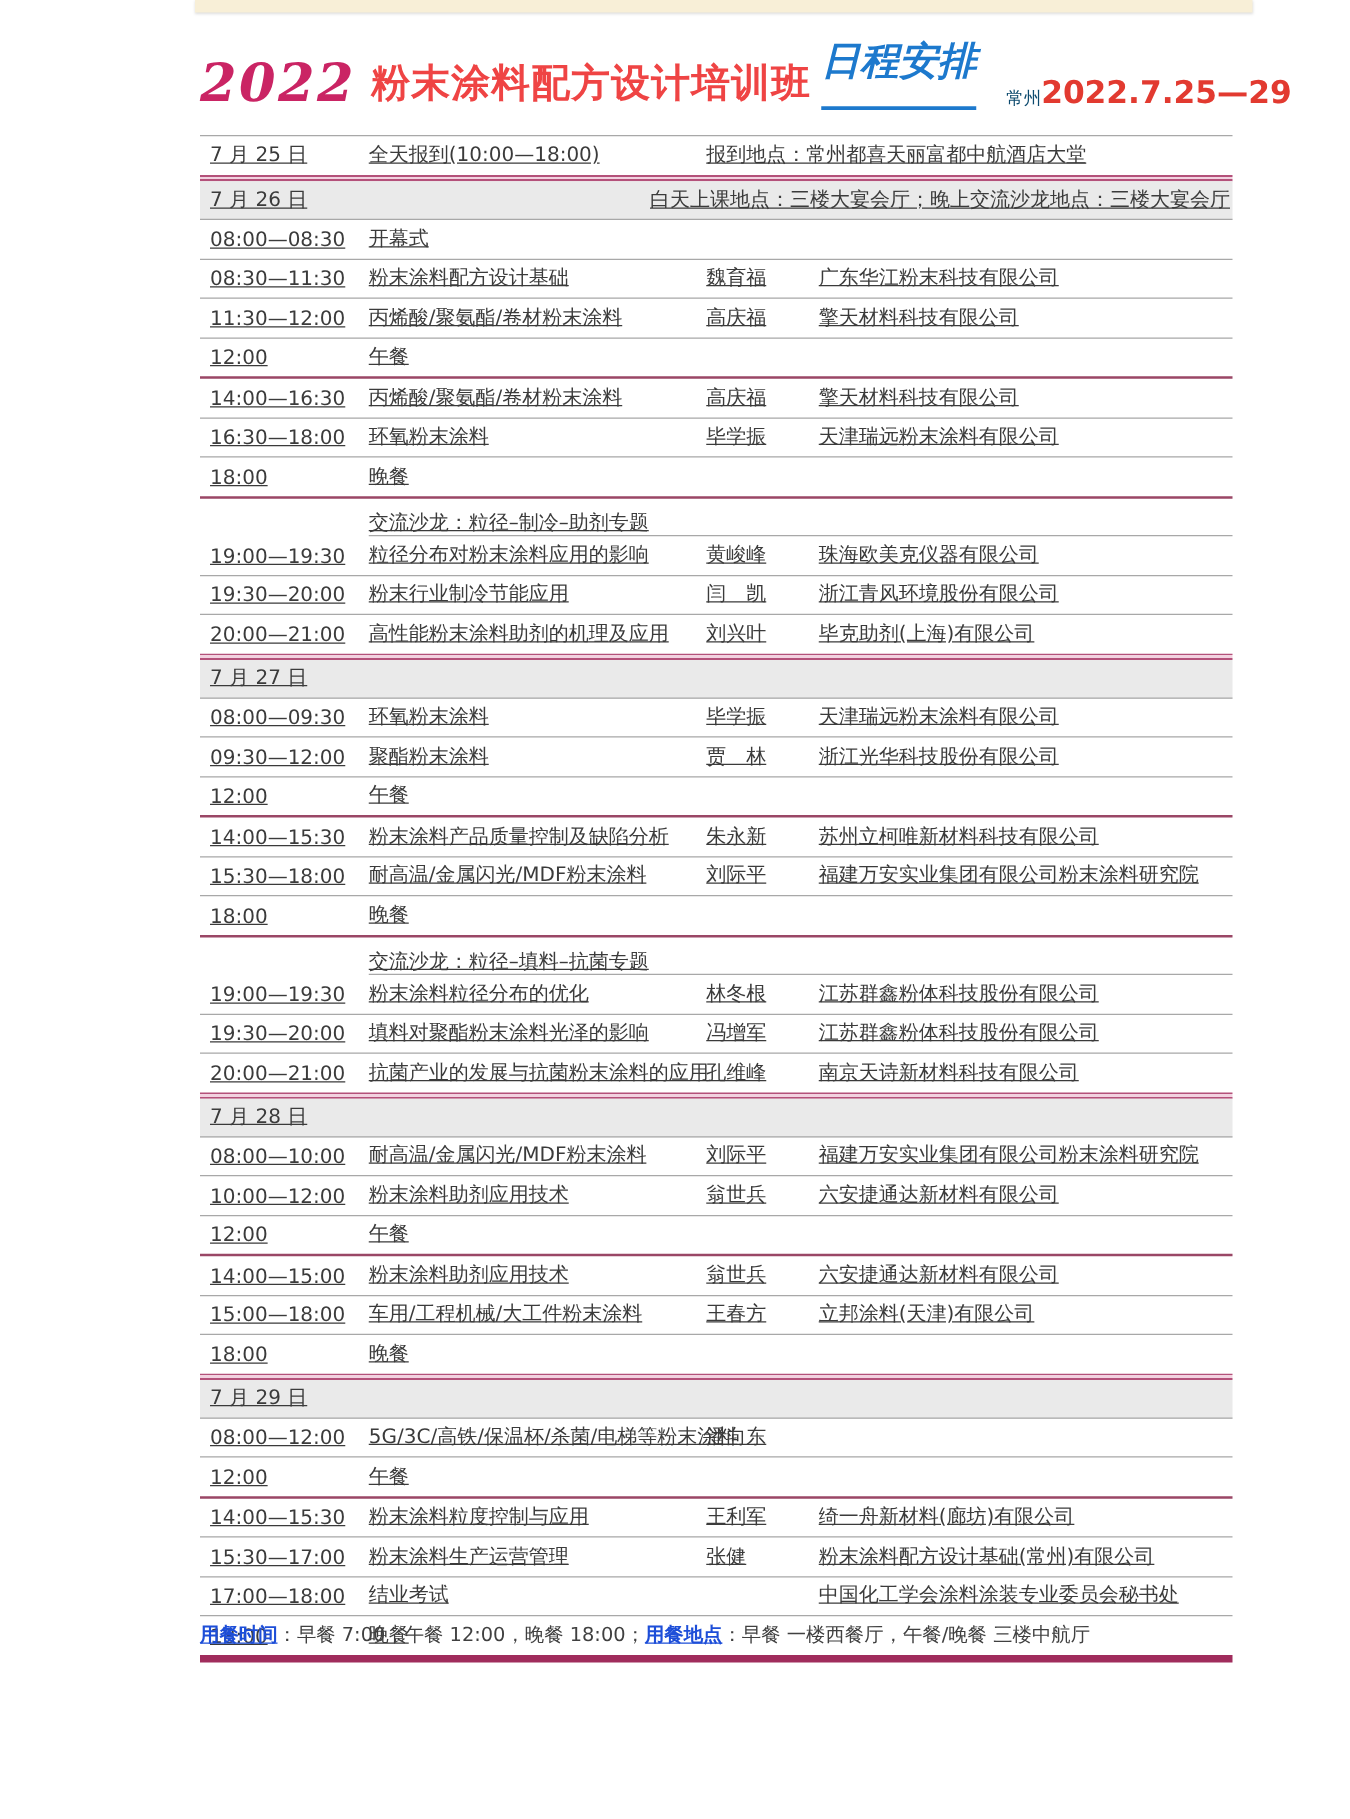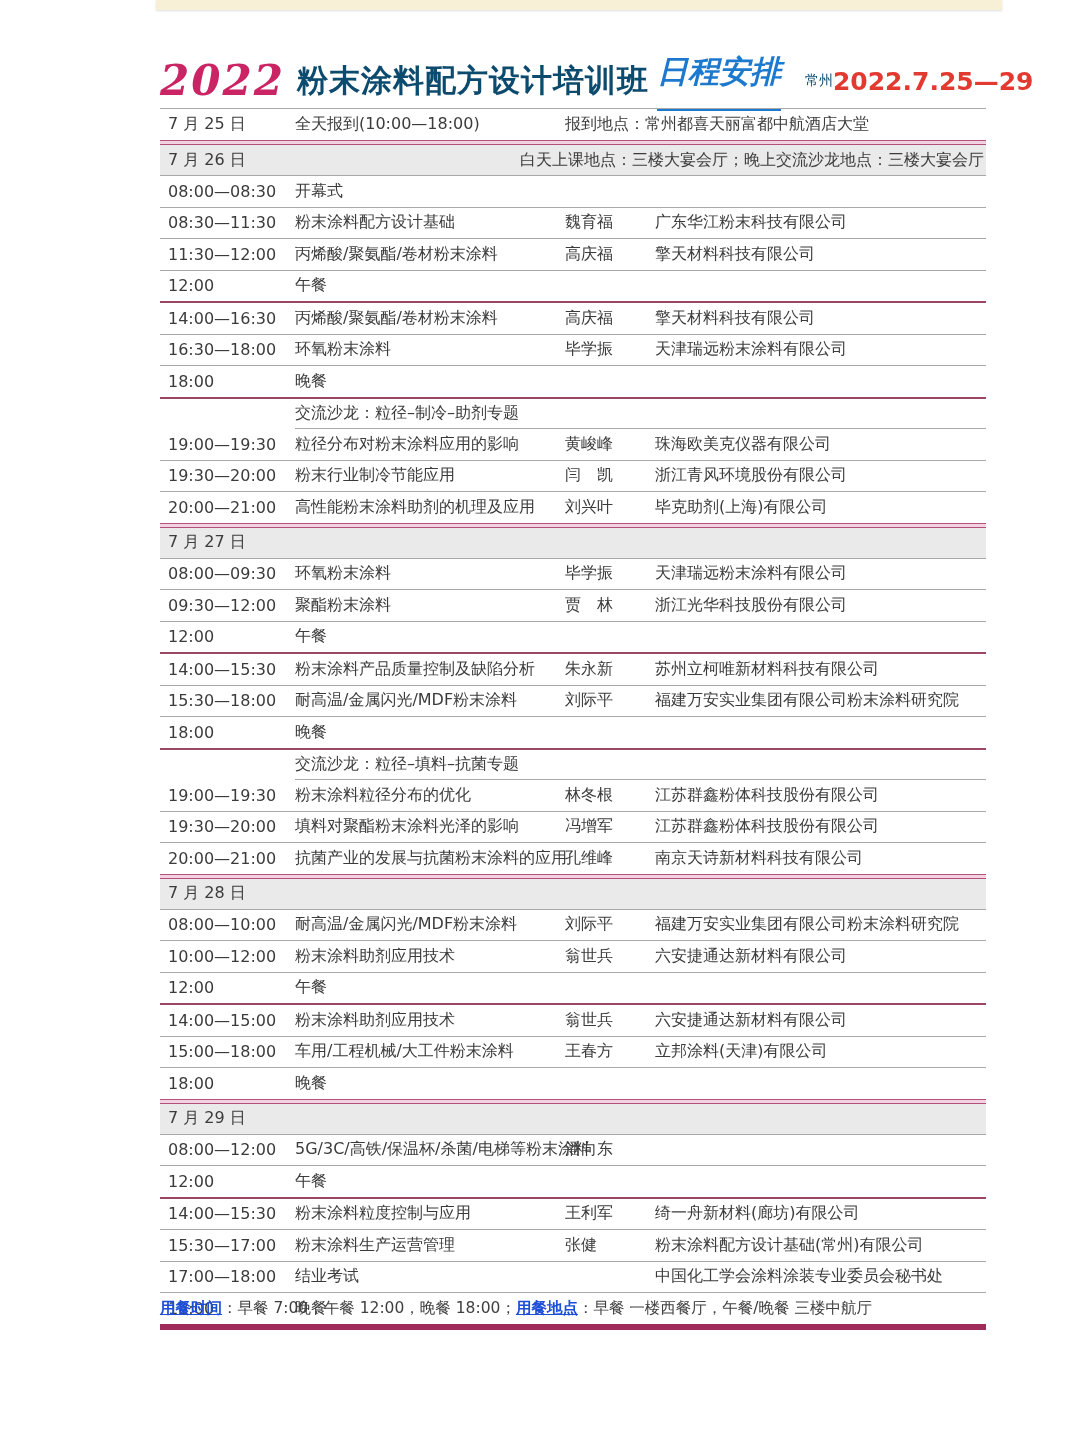--- a/index.html
+++ b/index.html
@@ -8,54 +8,54 @@
     font-family:"DejaVu Sans","Liberation Sans",sans-serif; color:#3b3b3b;
     overflow:hidden;
   }
   
   .edge-strip {
     position:absolute; left:156px; top:0; width:846px; height:10px;
     background:#f8efd7; box-shadow:0 1px 2px rgba(120,120,120,.25);
   }
   
   .header {
-    position:absolute; left:160px; top:51px; width:828px;
-    display:flex; align-items:center; white-space:nowrap;
+    position:absolute; left:160px; top:28px; width:828px;
+    display:flex; align-items:flex-end; white-space:nowrap;
   }
   .h-year {
     font-family:"DejaVu Serif","Liberation Serif",serif;
     font-style:italic; font-weight:bold; font-size:42px;
     color:#ca2464; letter-spacing:2px; line-height:1;
   }
-  .h-title { font-size:31px; font-weight:bold; color:#0c4a6e; margin-left:12px; letter-spacing:1px; }
+  .h-title { font-size:31px; font-weight:bold; color:#ef4444; margin-left:12px; letter-spacing:1px; }
   .h-sub {
     font-size:31px; font-weight:bold; font-style:italic; color:#1d79cd;
     margin-left:8px; border-bottom:3px solid #1d79cd; padding-bottom:15px;
   }
   .h-city { font-size:14px; color:#0c4a6e; margin-left:24px; }
   .h-date { margin-left:auto; font-size:25px; font-weight:bold; color:#e23a30; }
   
   .table {
     position:absolute; left:160px; top:108px; width:826px;
     border-top:1px solid #a8a8a8; font-size:16px;
   }
-  .row { display:flex; align-items:center; height:30.5px; white-space:nowrap; }
+  .row { display:flex; align-items:center; height:30.5px; white-space:nowrap;text-decoration:underline; }
   .row.dayheader { height:30px; background:#eaeaea; }
   .row.report { height:31px; }
   .c-time  { width:135px; padding-left:8px; box-sizing:border-box; flex:none; }
   .c-topic { width:270px; flex:none; overflow:visible; }
   .c-speaker { width:90px; flex:none; }
   .c-company { flex:1; }
   .c-note { flex:1; }
   .c-salon { flex:1; }
   .dayheader .c-note { text-align:right; padding-right:2px; }
   
   .sep-gray { border-bottom:1px solid #a8a8a8; }
   .sep-rose { border-bottom:2px solid #9a4766; }
-  .sep-gray-indent { position:relative; }
+  .sep-gray-indent { position:relative;align-items:flex-end; }
   .sep-gray-indent::after {
     content:""; position:absolute; left:135px; right:0; bottom:0;
     height:1px; background:#a8a8a8;
   }
   .band {
     height:5px;
     background:linear-gradient(to bottom,#b4517a 0 28%,#f2d2e0 28% 72%,#b4517a 72% 100%);
   }
   .band-dark { height:6px; background:#a02c5c; }
   

